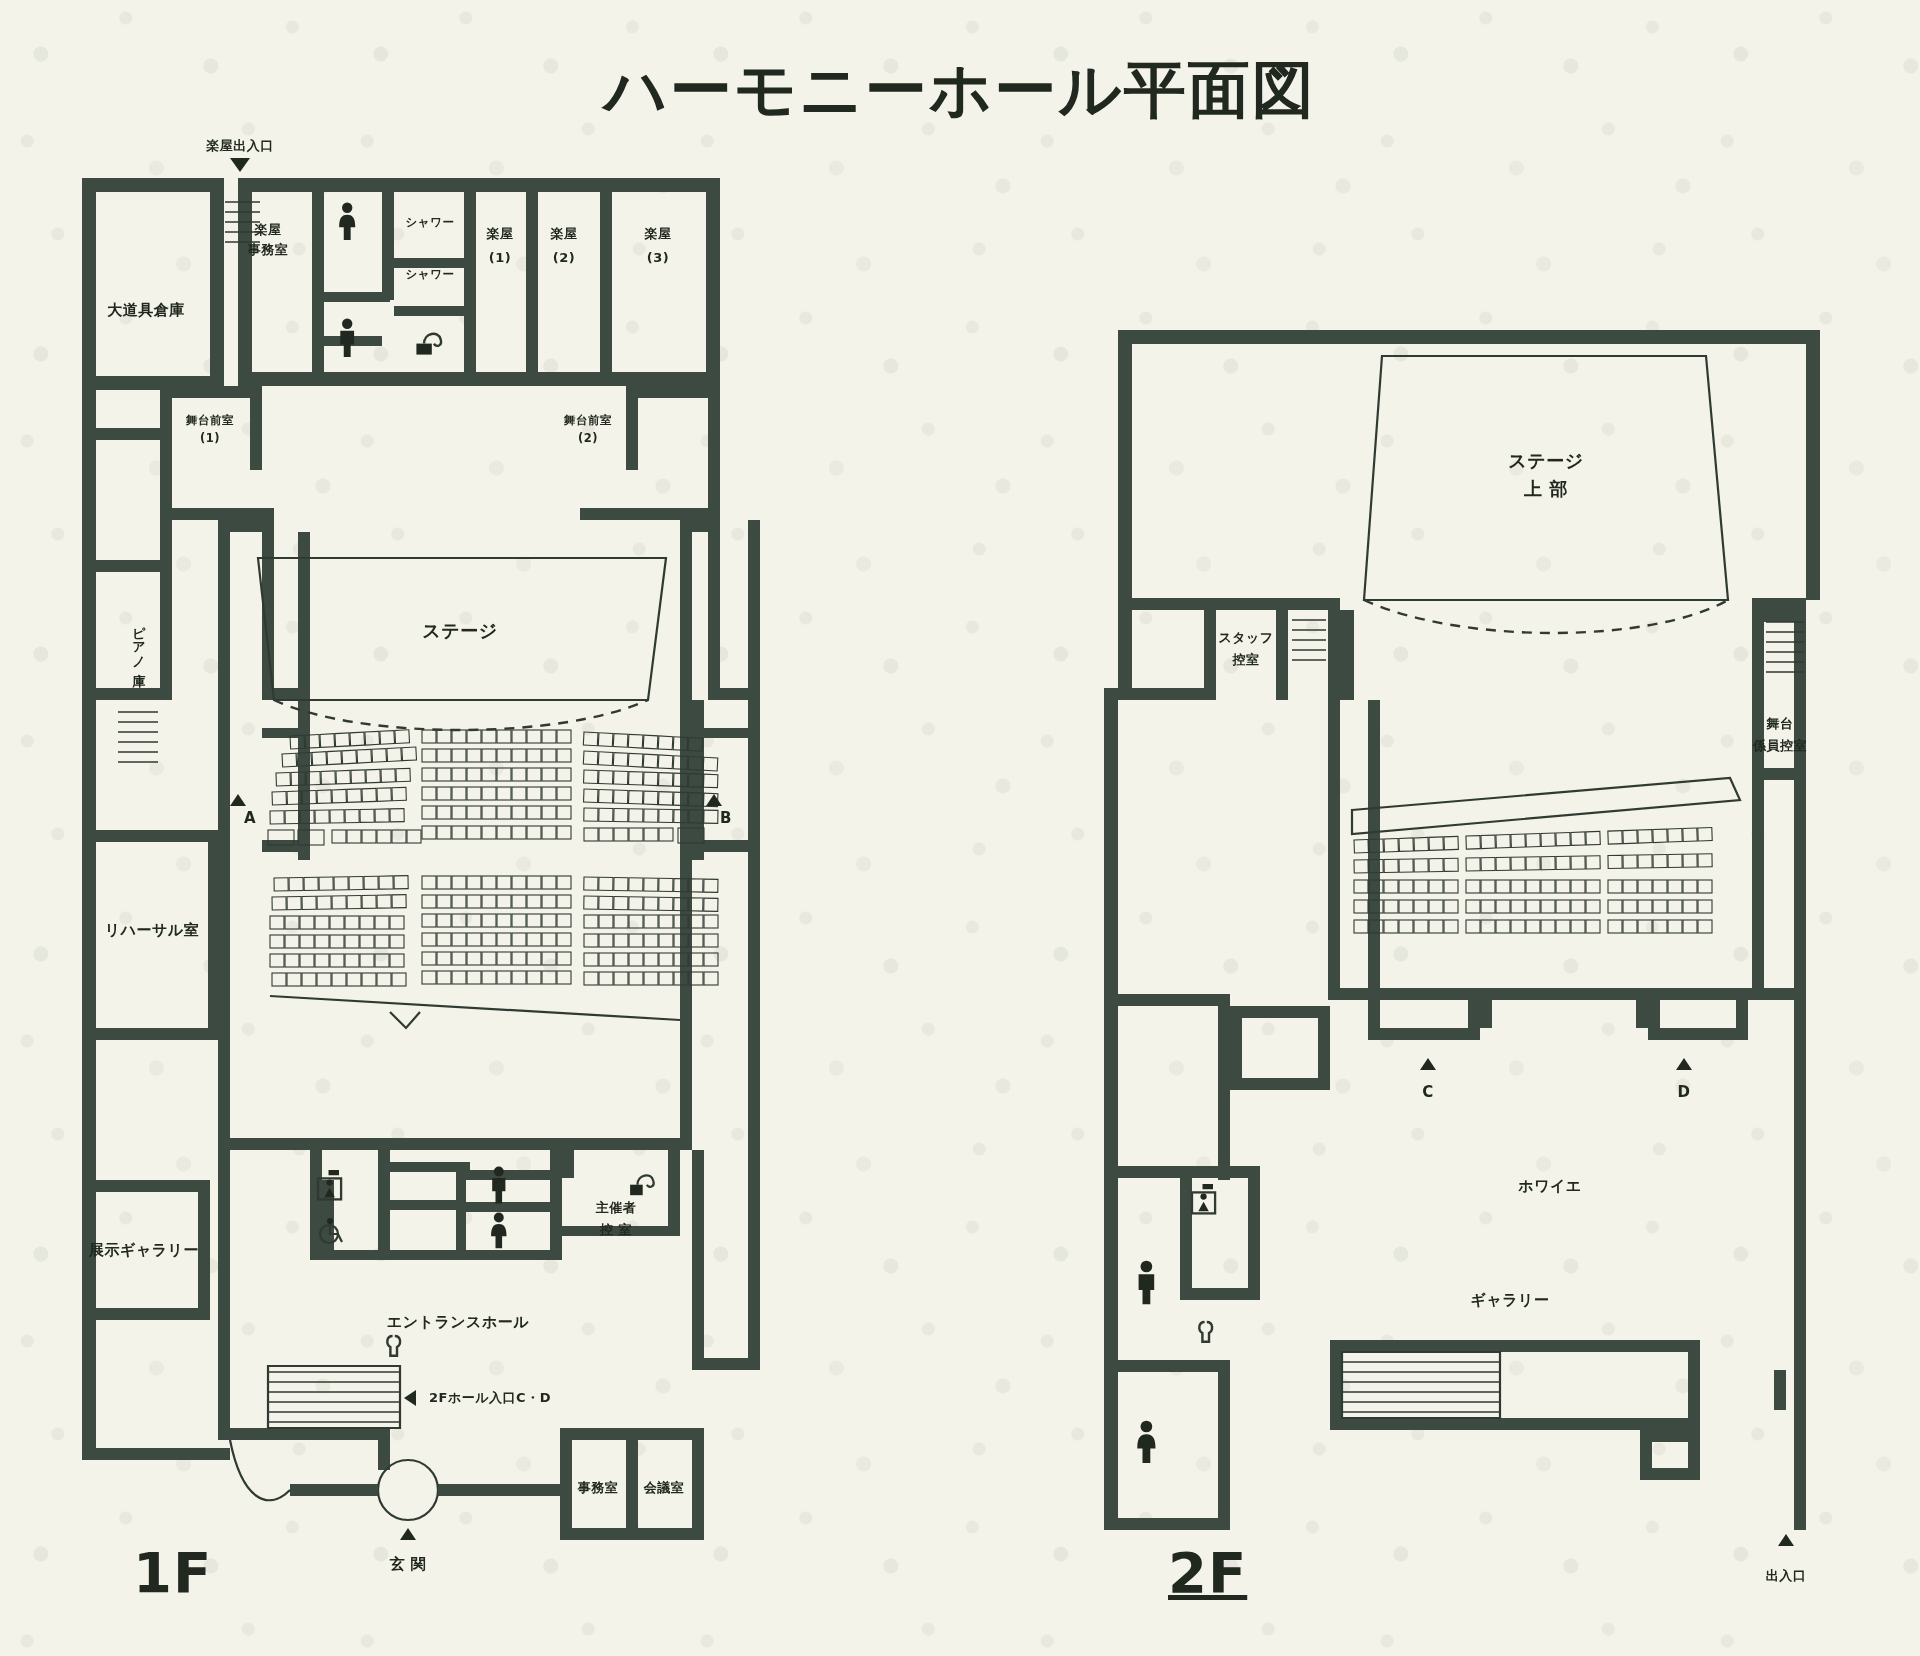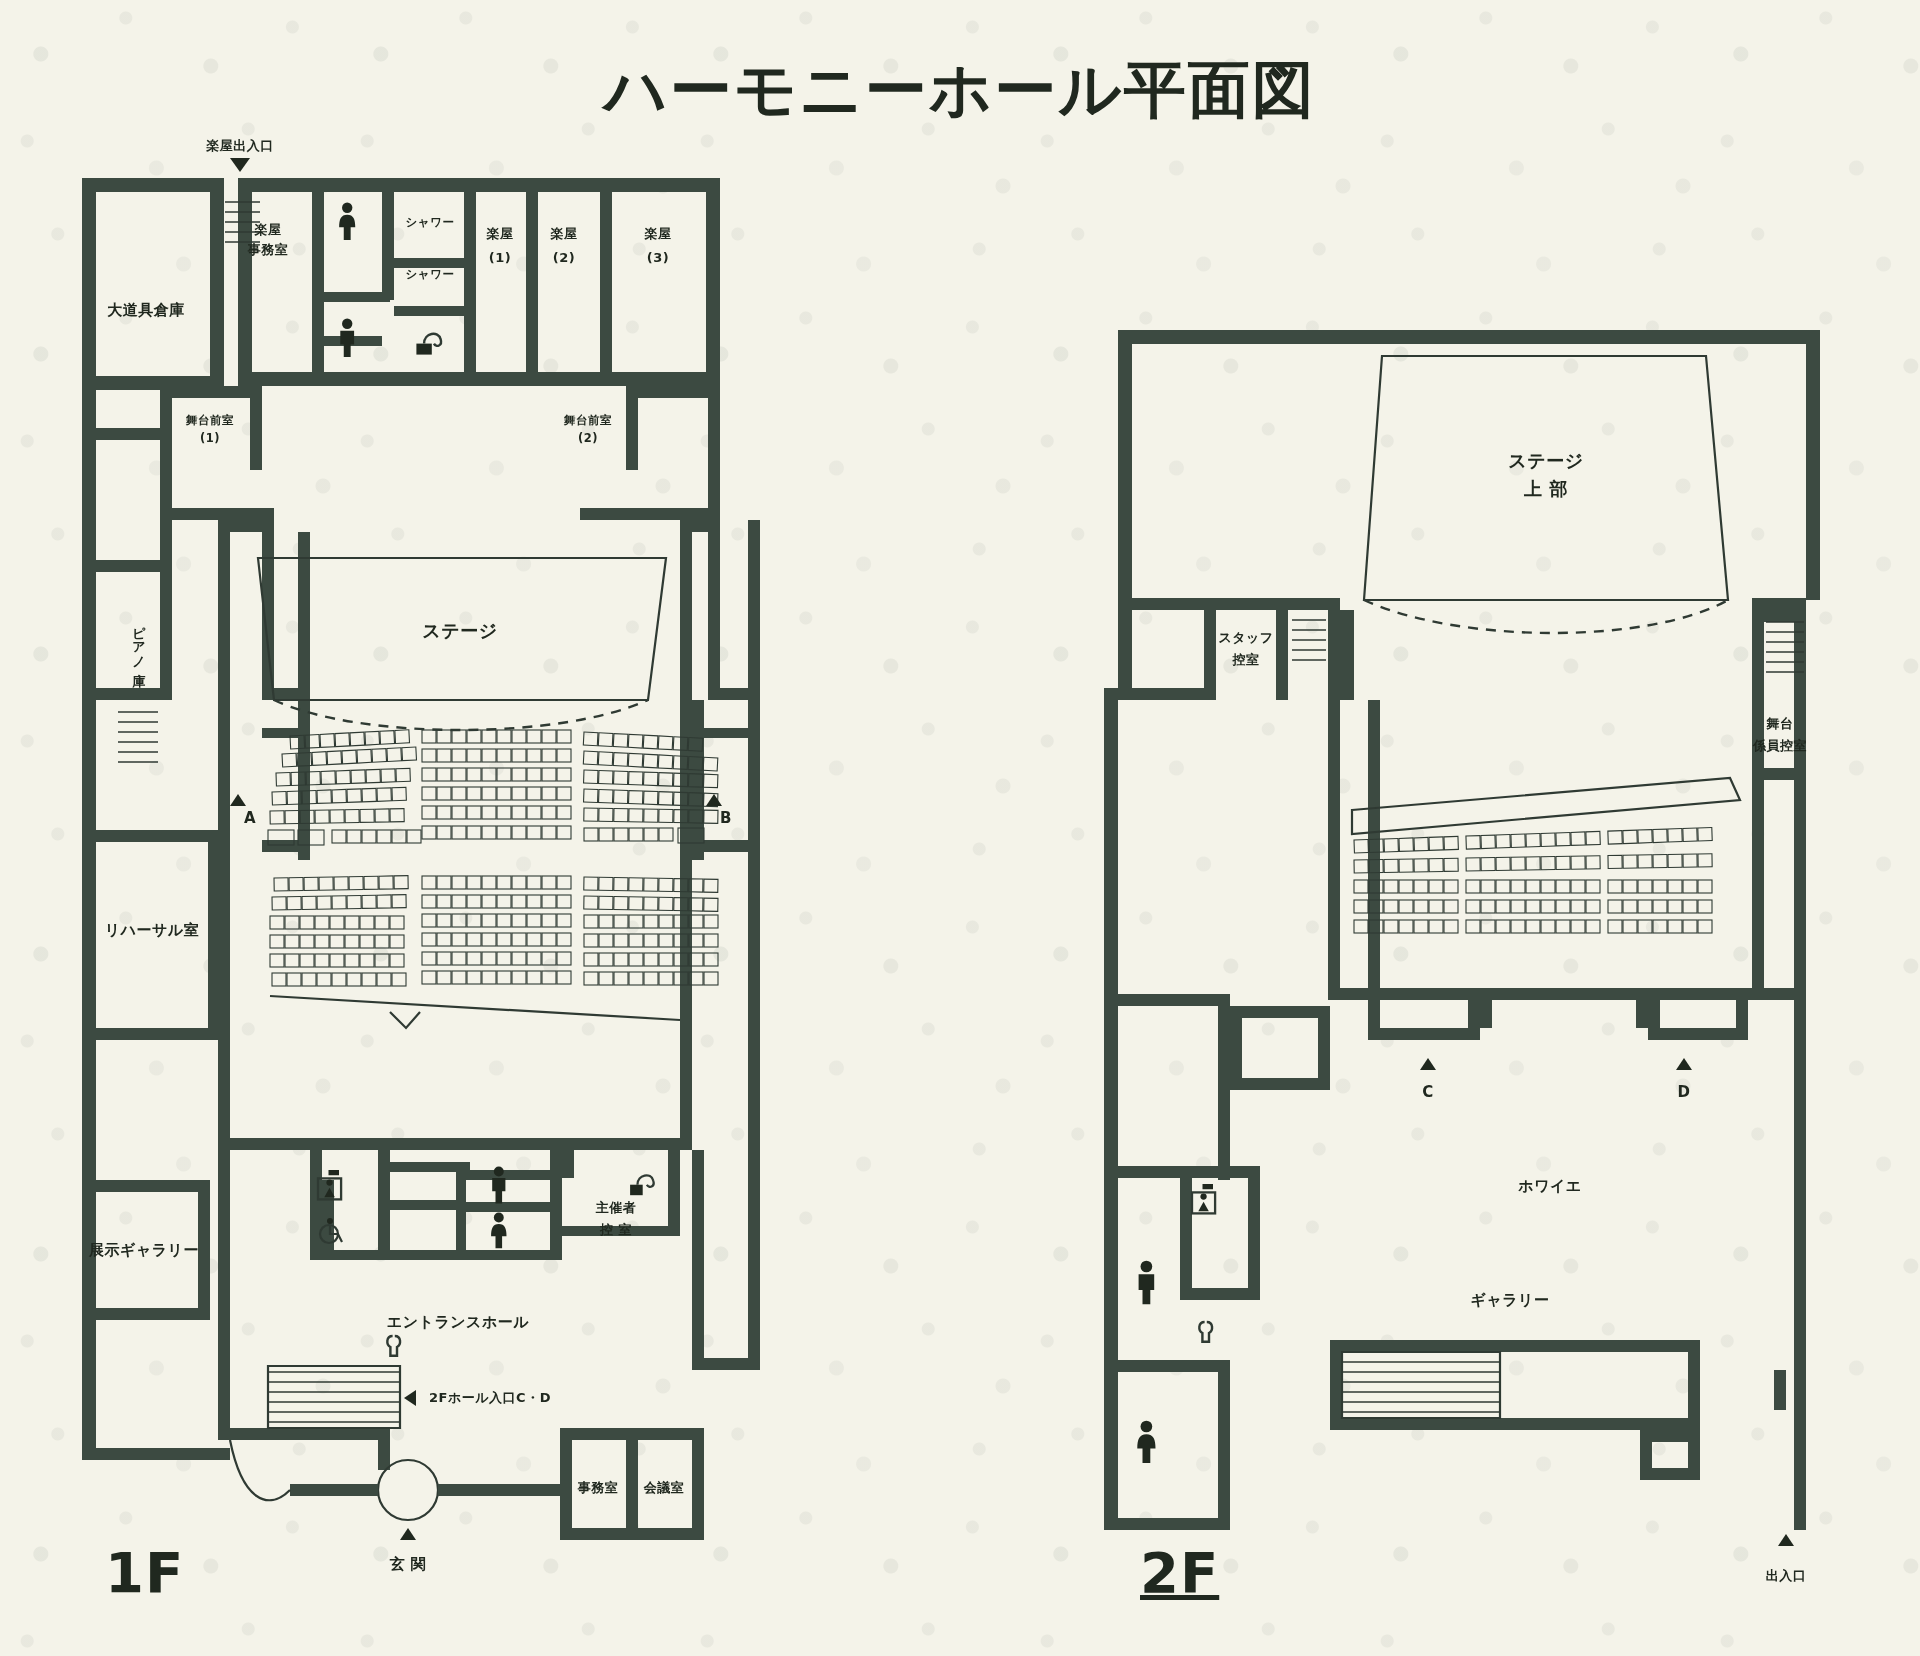--- a/index.html
+++ b/index.html
@@ -44,20 +44,21 @@
     letter-spacing: 2px;
     color: #20281f;
     font-family: "DejaVu Sans", "Liberation Sans", sans-serif;
   }
   .floor-badge {
     position: absolute;
     font-size: 56px;
     font-weight: 700;
     color: #20281f;
     letter-spacing: 1px;
+    margin-left: 28px;
   }
   #badge-1f { left: 105px; top: 1540px; }
   #badge-2f { left: 1140px; top: 1540px; text-decoration: underline; }
 
   svg.plan { position: absolute; left: 0; top: 0; overflow: visible; }
   .w  { fill: #3c4a41; }           
   .thin { fill: none; stroke: #2f3a33; stroke-width: 2.2; }
   .thinner { fill: none; stroke: #2f3a33; stroke-width: 1.6; }
   .dash { fill: none; stroke: #2f3a33; stroke-width: 2.4; stroke-dasharray: 10 8; }
   .lbl {

